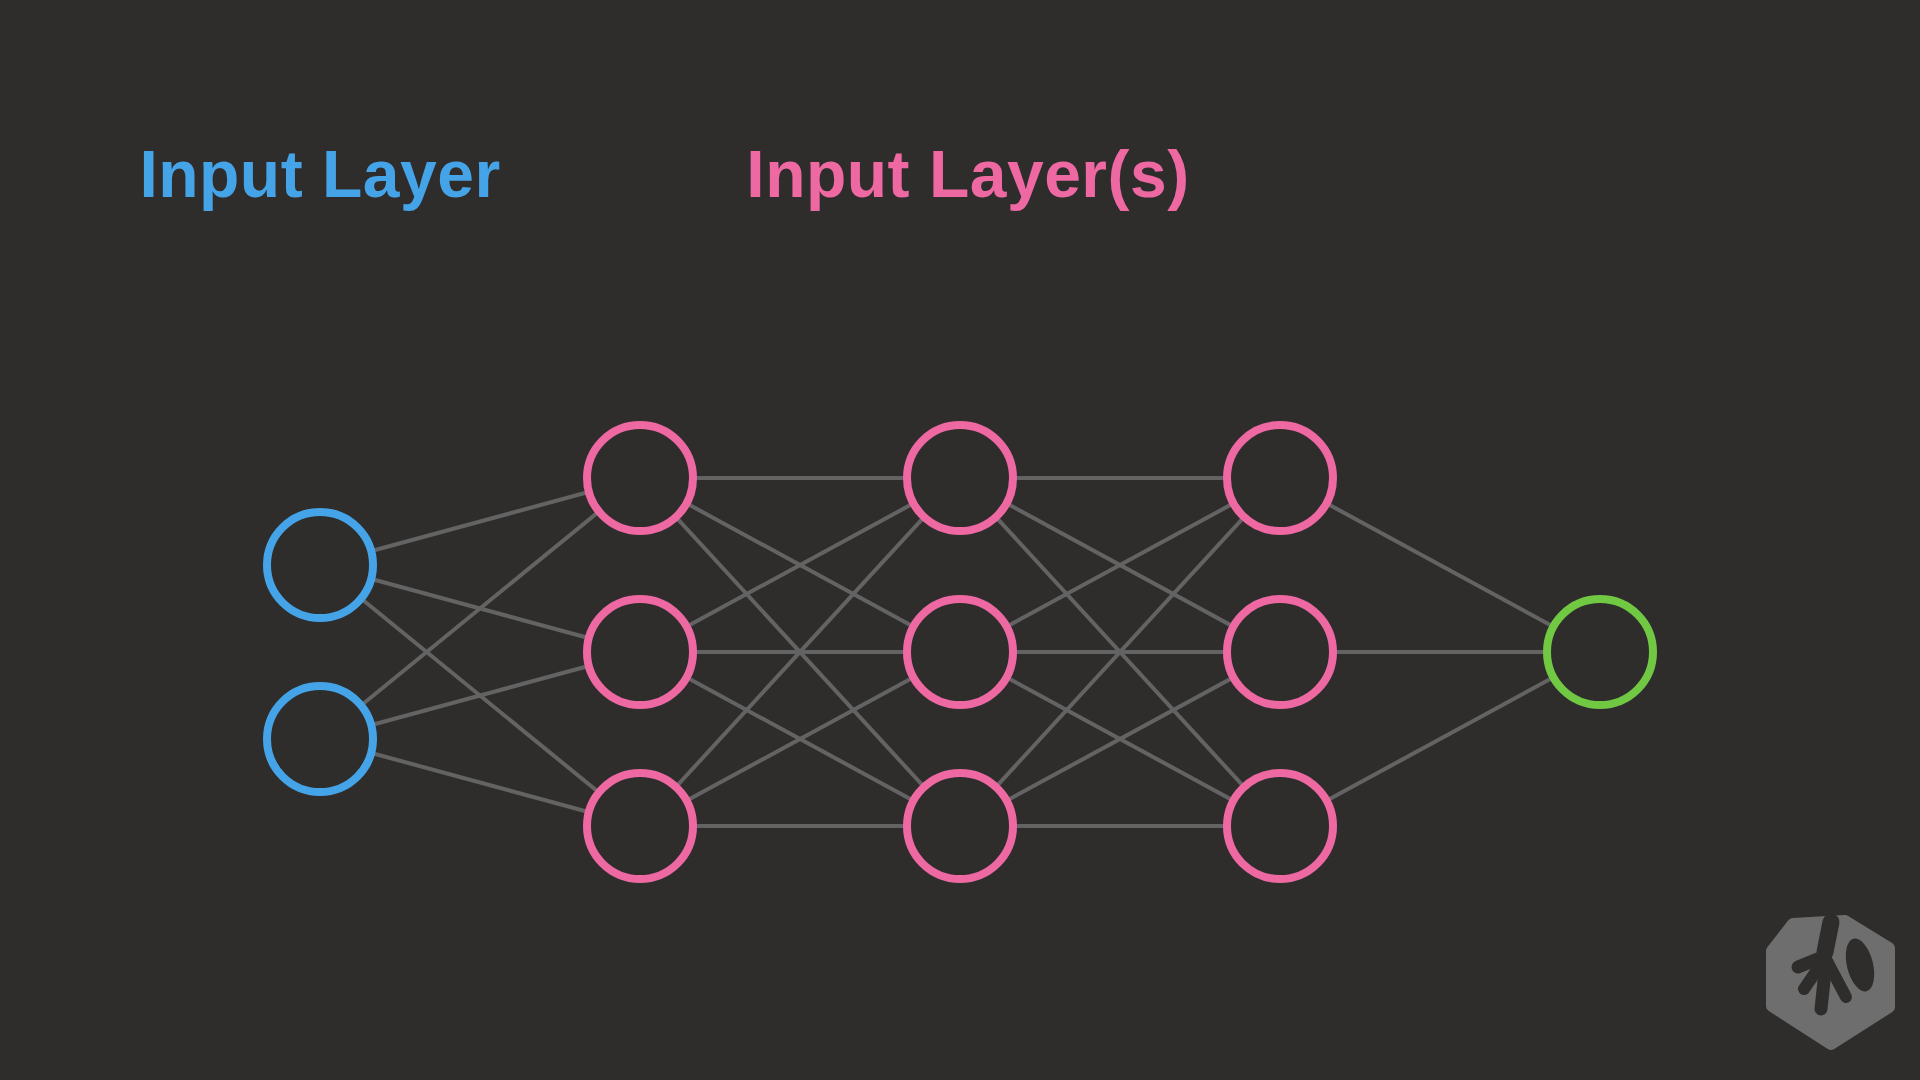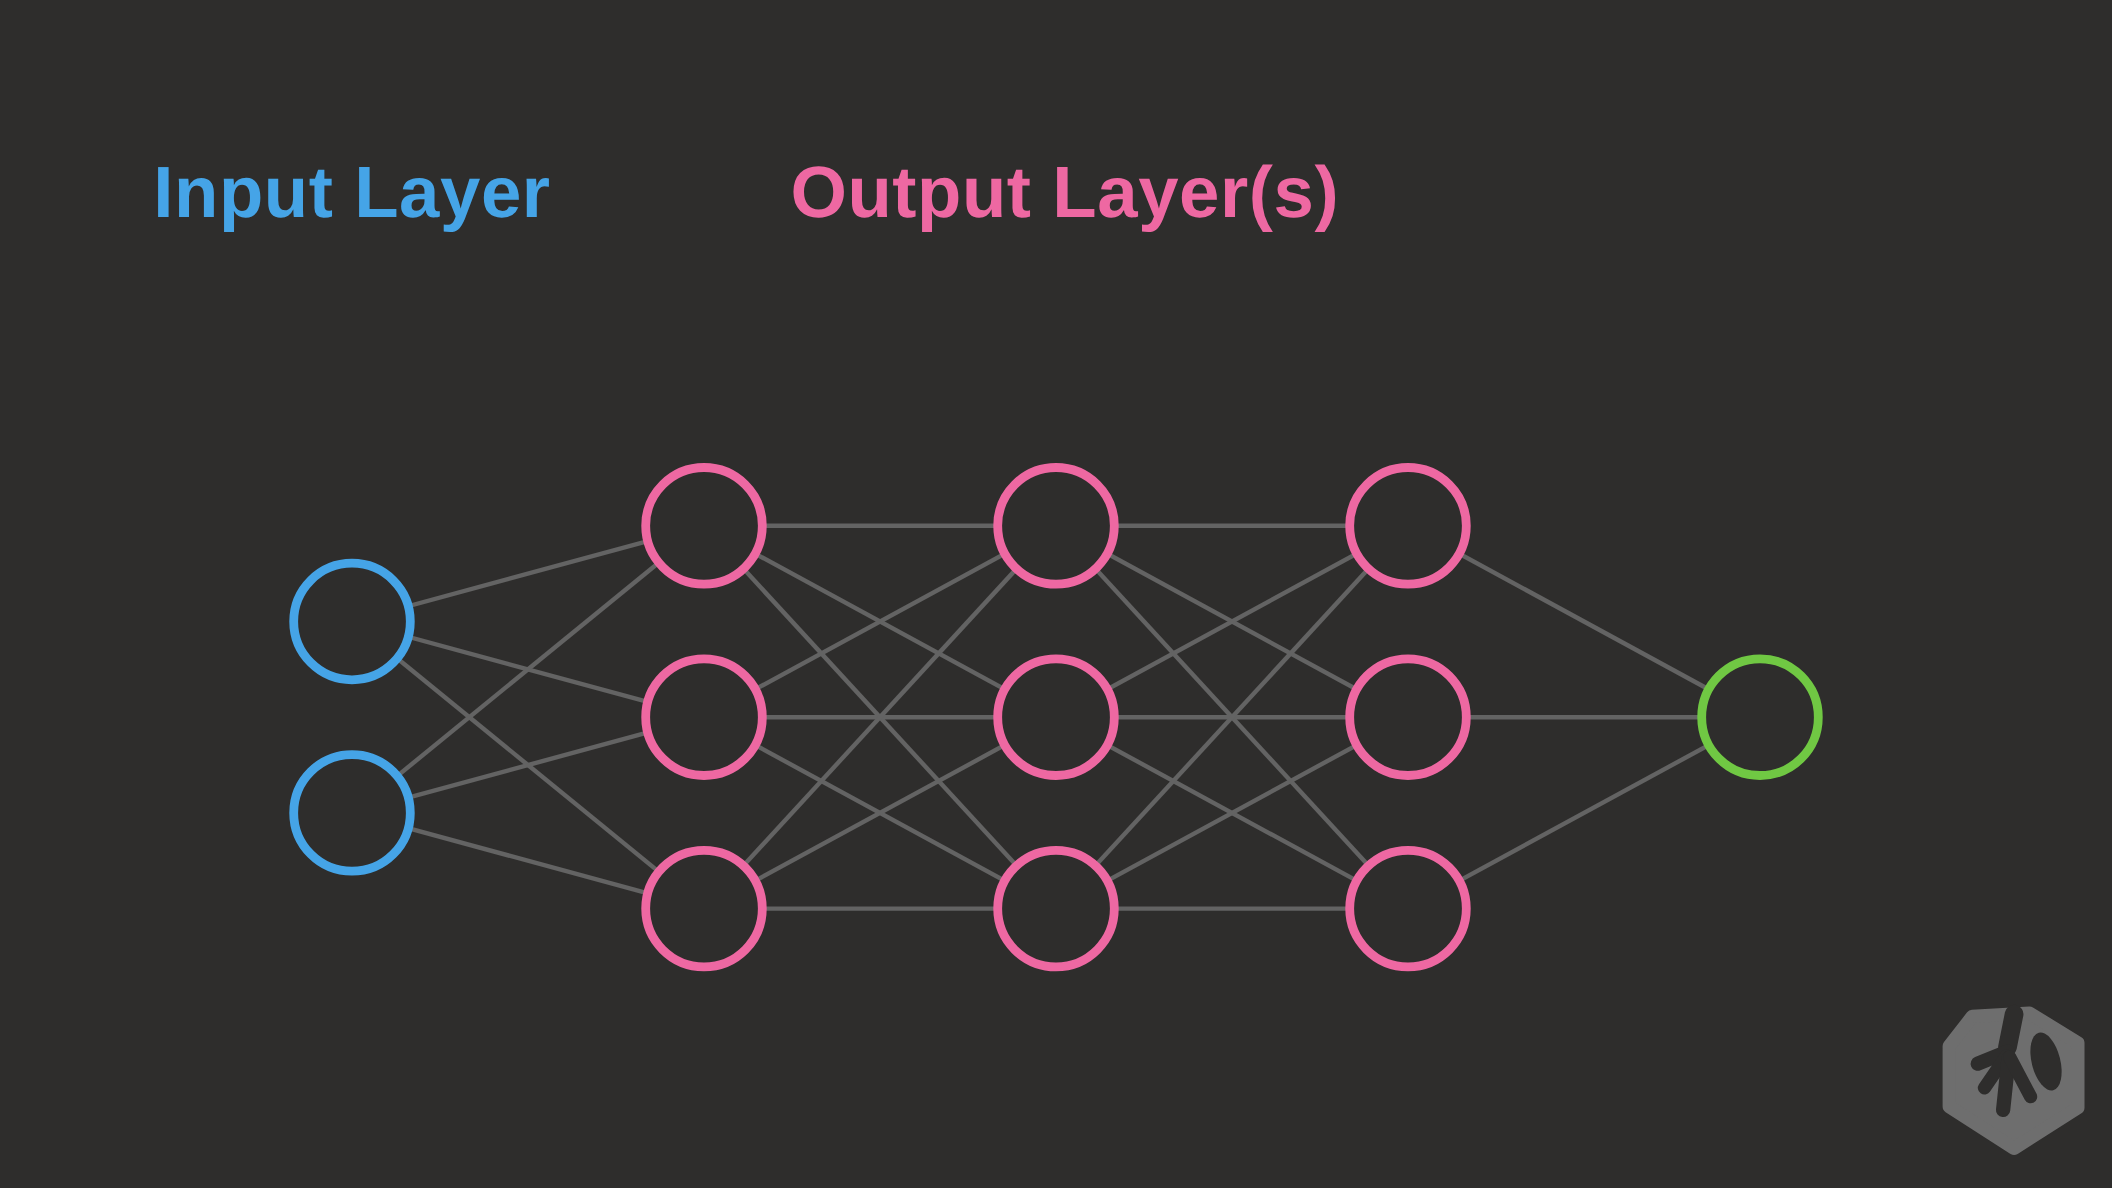--- a/index.html
+++ b/index.html
@@ -77,21 +77,21 @@
       <circle cx="960" cy="478" r="53" fill="#2e2d2c" stroke="#ee68a2" stroke-width="8"></circle>
       <circle cx="960" cy="652" r="53" fill="#2e2d2c" stroke="#ee68a2" stroke-width="8"></circle>
       <circle cx="960" cy="826" r="53" fill="#2e2d2c" stroke="#ee68a2" stroke-width="8"></circle>
       <circle cx="1280" cy="478" r="53" fill="#2e2d2c" stroke="#ee68a2" stroke-width="8"></circle>
       <circle cx="1280" cy="652" r="53" fill="#2e2d2c" stroke="#ee68a2" stroke-width="8"></circle>
       <circle cx="1280" cy="826" r="53" fill="#2e2d2c" stroke="#ee68a2" stroke-width="8"></circle>
       <circle cx="1600" cy="652" r="53" fill="#2e2d2c" stroke="#70c843" stroke-width="8"></circle>
     </svg>
 
   <div class="hdr" id="hdr-0" style="left: 320px; color: rgb(69, 164, 231);">Input Layer</div>
-  <div class="hdr" id="hdr-1" style="left: 968px; color: rgb(238, 104, 162);">Output Layer(s)</div>
+  <div class="hdr" id="hdr-1" style="left: 968px; color: rgb(238, 104, 162);">Input Layer(s)</div>
 
   <svg class="logo" viewBox="0 0 134 144">
     <path id="logo-hex" class="logo-fill" stroke-width="12" stroke-linejoin="round" d="M 30 14 L 82 11 L 126 38 L 126 97 L 68 134 L 9 96 L 9 41 Z" fill="#6e6e6e" stroke="#6e6e6e"></path>
     <g id="logo-cut" fill="none" stroke-linecap="round">
       <path d="M 68 12 L 62 42" stroke-width="17" stroke="#2e2d2c"></path>
       <path d="M 62 46 L 35 57" stroke-width="13" stroke="#2e2d2c"></path>
       <path d="M 61 50 L 41 79" stroke-width="12" stroke="#2e2d2c"></path>
       <path d="M 63 52 L 58 99" stroke-width="13" stroke="#2e2d2c"></path>
       <path d="M 64 51 L 83 87" stroke-width="12" stroke="#2e2d2c"></path>
     </g>

